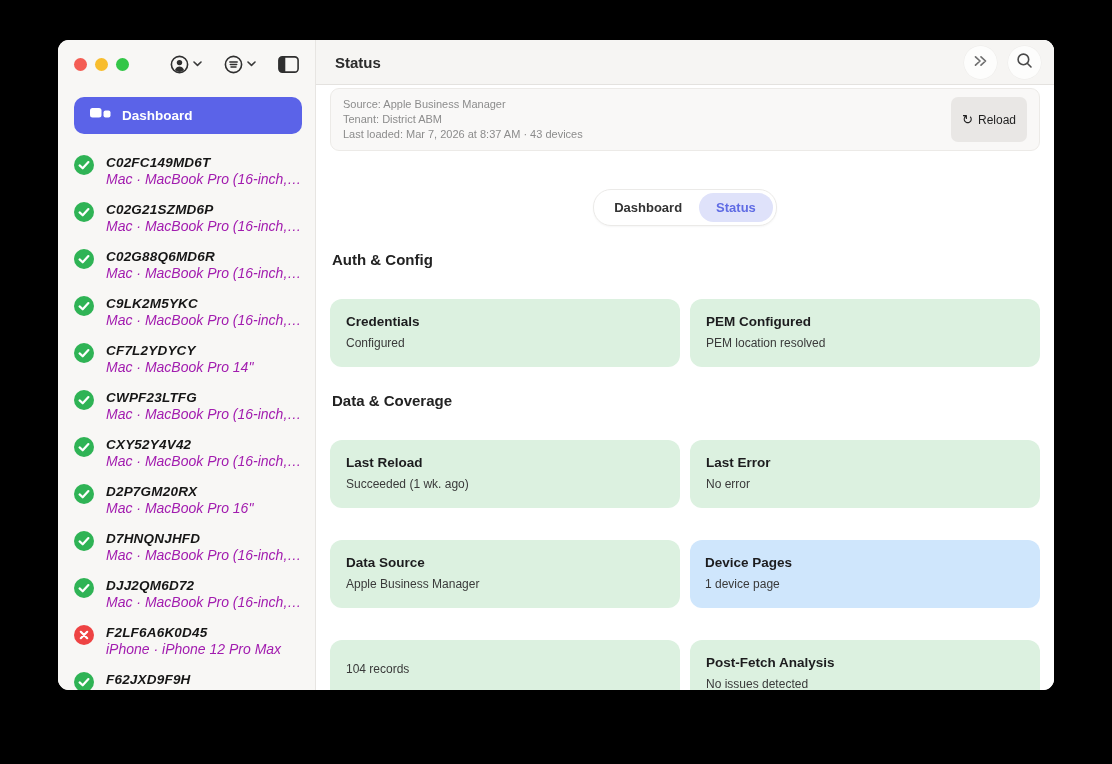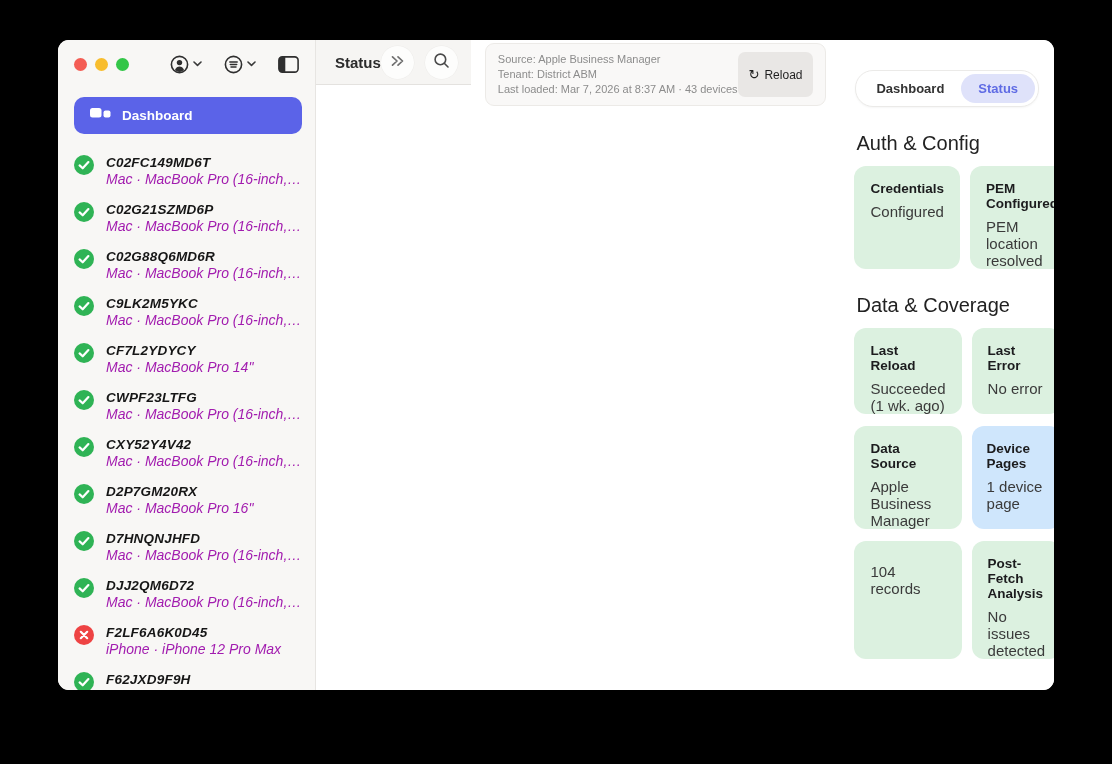--- a/index.html
+++ b/index.html
@@ -29,21 +29,21 @@
     gap:11px; padding:0 16px; font-size:13.5px; font-weight:bold; border:none; cursor:pointer; }
 
   .device-list { flex:1; overflow:hidden; padding-top:3px;font-style:italic; }
   .device-item { display:flex; gap:12px; padding:7px 16px; align-items:flex-start; cursor:default; }
   .status-dot { width:20px; height:20px; flex:0 0 20px; margin-top:1px; }
   .device-text { min-width:0; }
   .device-serial { font-size:13.5px; font-weight:bold; color:#161616; line-height:17px; letter-spacing:.2px;}
   .device-detail { font-size:14px; color:#a21caf; line-height:16px; white-space:nowrap; }
 
   
-  .main { flex:1; display:flex; background:#fff; min-width:0; }
+  .main { flex:1; display:flex; flex-direction:column; background:#fff; min-width:0; }
   .main-header { height:45px; background:#f6f5f3; border-bottom:1px solid #e4e2df;
     display:flex; align-items:center; padding:0 13px 0 19px; }
   .main-title { font-size:15px; font-weight:bold; color:#2b2b2b; }
   .header-actions { margin-left:auto; display:flex; gap:11px; }
   .circle-btn { width:33px; height:33px; border-radius:50%; background:#fdfdfc; border:none;
     display:flex; align-items:center; justify-content:center; cursor:pointer;
     box-shadow:0 0 0 .5px rgba(0,0,0,.04); }
 
   .info-strip { padding:3px 14px 8px; }
   .info-card { background:#f9f8f7; border:1px solid #eceae7; border-radius:9px;
@@ -55,27 +55,27 @@
   .reload-glyph { font-size:13px; line-height:12px; color:#1f1f1f; }
 
   .content { flex:1; padding:0 14px; overflow:hidden; }
   .tabs-row { display:flex; justify-content:center; margin-top:30px; }
   .seg-control { display:inline-flex; background:#fff; border:1px solid #ebeae8;
     border-radius:18px; padding:3px; box-shadow:0 1px 2px rgba(0,0,0,.04); }
   .seg { font-size:13px; font-weight:bold; padding:7px 17px; border-radius:15px;
     border:none; background:transparent; color:#333; cursor:pointer; font-family:inherit; }
   .seg.selected { background:var(--tab-pill,#dfe2fa); color:var(--tab-text,#5f6be4); }
 
-  .section-title { font-size:20px; font-weight:normal; color:#222; margin:25px 2px 11px; }
+  .section-title { font-size:15px; font-weight:bold; color:#222; margin:25px 2px 11px; }
   .card-grid { display:grid; grid-template-columns:1fr 1fr; column-gap:10px; row-gap:12px; }
-  .status-card { min-height:68px; border-radius:12px; padding:15px 16px 0; }
+  .status-card { min-height:68px; border-radius:12px; padding:15px 16px 0;margin-top:20px; }
   .status-card.tone-green { background:var(--green-card,#dcf1e0); }
   .status-card.tone-blue  { background:var(--blue-card,#cfe6fc);padding-left:15px; }
   .card-title { font-size:13.5px; font-weight:bold; color:#1c1c1e; }
-  .card-subtitle { font-size:15px; color:#3a3a3a; margin-top:7px; }
+  .card-subtitle { font-size:12px; color:#3a3a3a; margin-top:7px; }
 </style>
 </head>
 <body>
 
 <div class="window">
 
   <aside class="sidebar">
     <div class="sidebar-top">
       <div class="traffic">
         <span class="tl red"></span>

